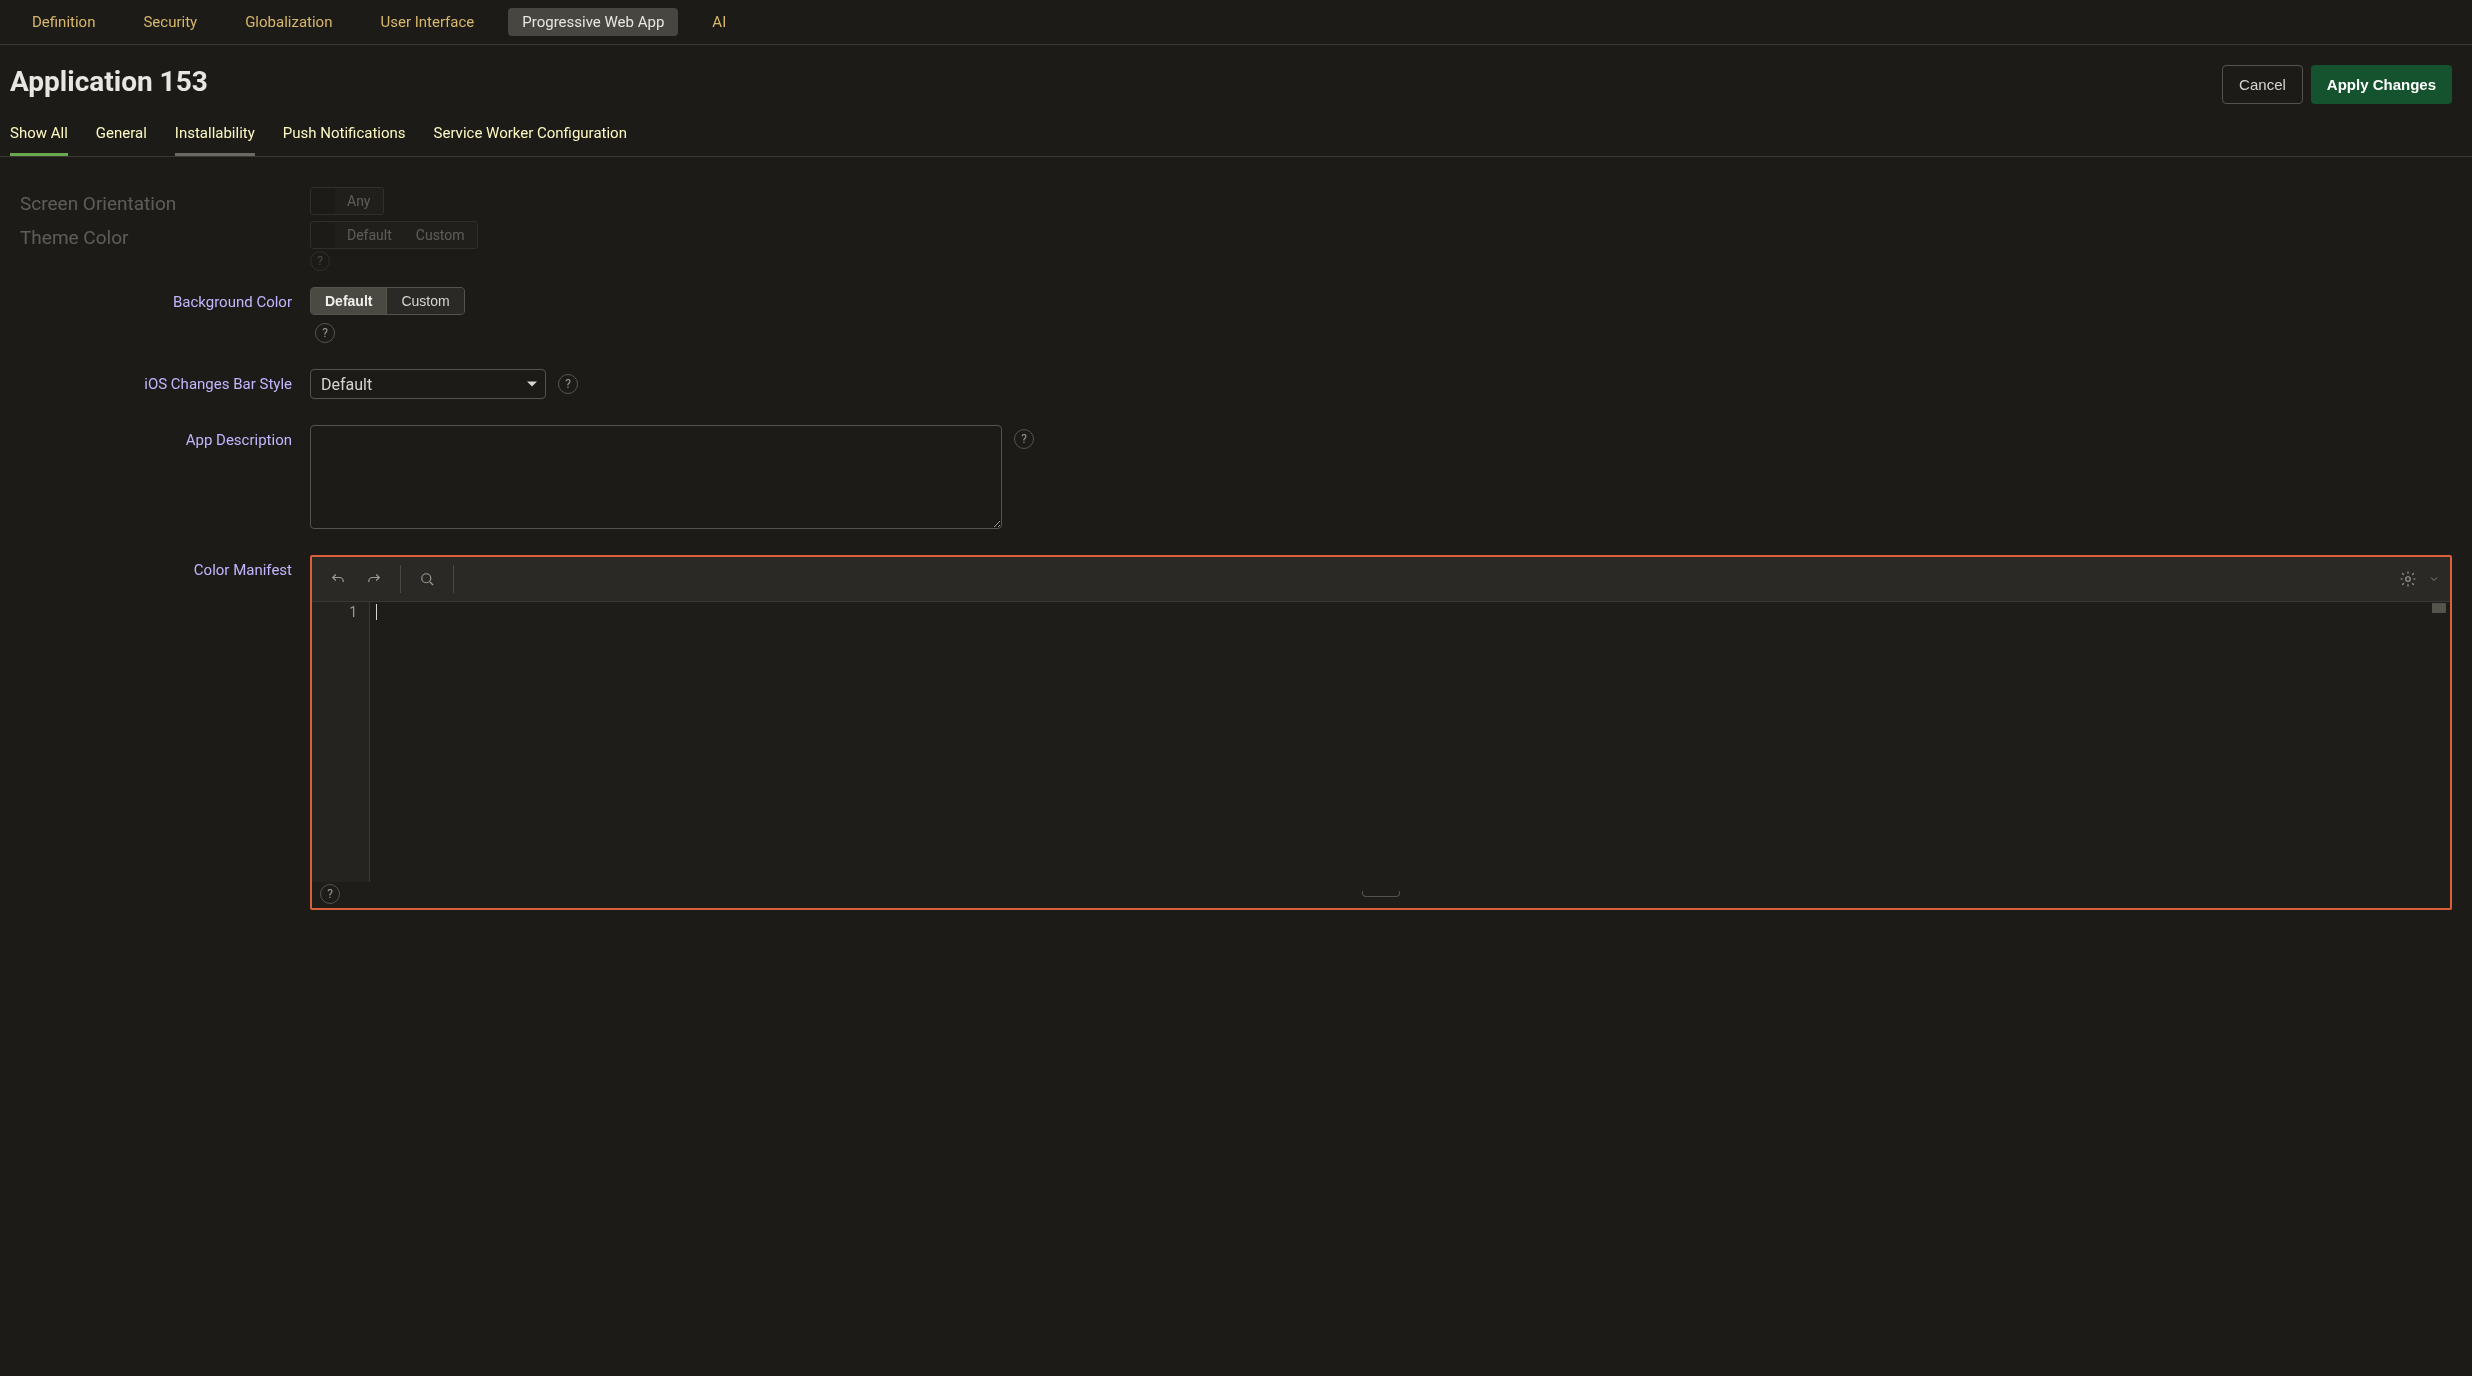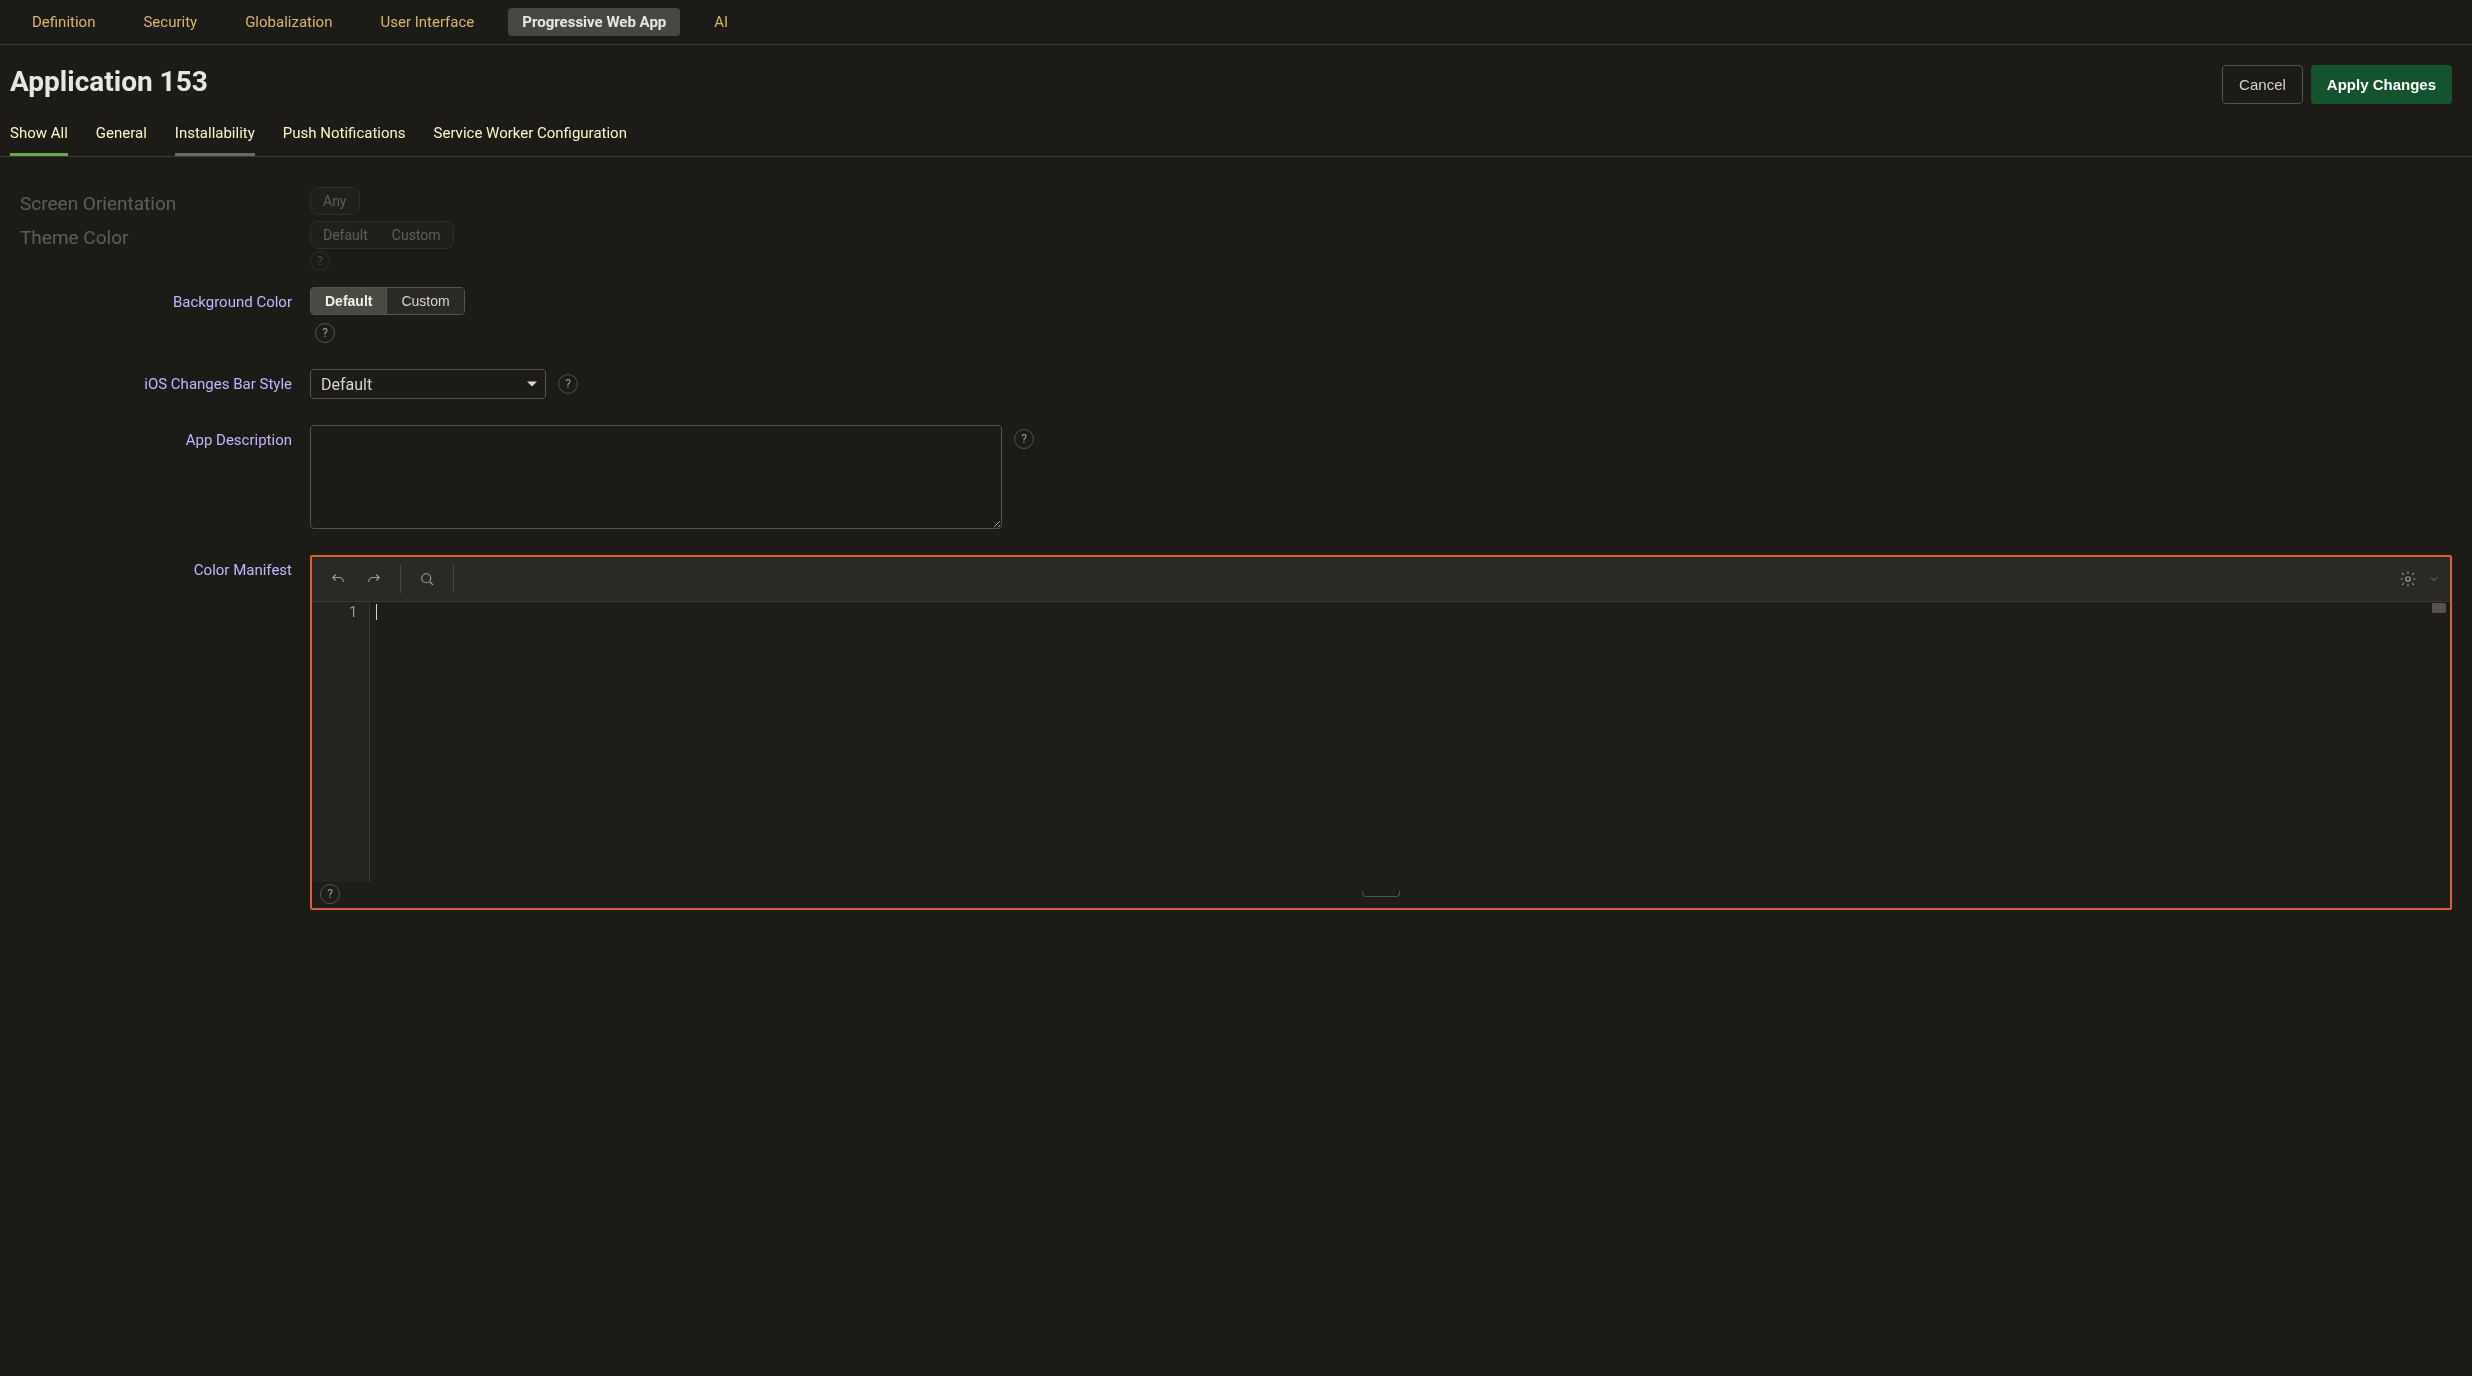--- a/index.html
+++ b/index.html
@@ -24,21 +24,21 @@
     padding: 5px 14px;
     border-radius: 4px;
     color: #d7b76a;
     cursor: pointer;
     font-size: 15px;
     white-space: nowrap;
   }
   .top-tab.active {
     background: #474641;
     color: #e8e6e1;
-    font-weight: 700;
+    font-weight: 400;
   }
 
   
   .titlebar {
     display: flex;
     align-items: flex-start;
     justify-content: space-between;
     padding: 20px 20px 10px 10px;
   }
   .titlebar h1 {
@@ -121,21 +121,21 @@
   }
 
   
   .faded-row {
     opacity: 0.35;
     display: flex;
     align-items: center;
     margin-bottom: 6px;
   }
   .faded-row .label { width: 290px; text-align: left; padding-right: 18px; padding-top: 4px; font-size: 19px; }
-  .faded-row .seg { display: inline-flex; border: 1px solid #555; border-radius: 8px; overflow: hidden; }
+  .faded-row .seg { display: inline-flex; border: 1px solid #555; border-radius: 3px; overflow: hidden; padding-left: 24px; }
   .faded-row .seg span { padding: 5px 12px; font-size: 14px; background: #2a2925; }
 
   
   .segmented {
     display: inline-flex;
     border: 1px solid #55534b;
     border-radius: 4px;
     overflow: hidden;
   }
   .segmented button {

